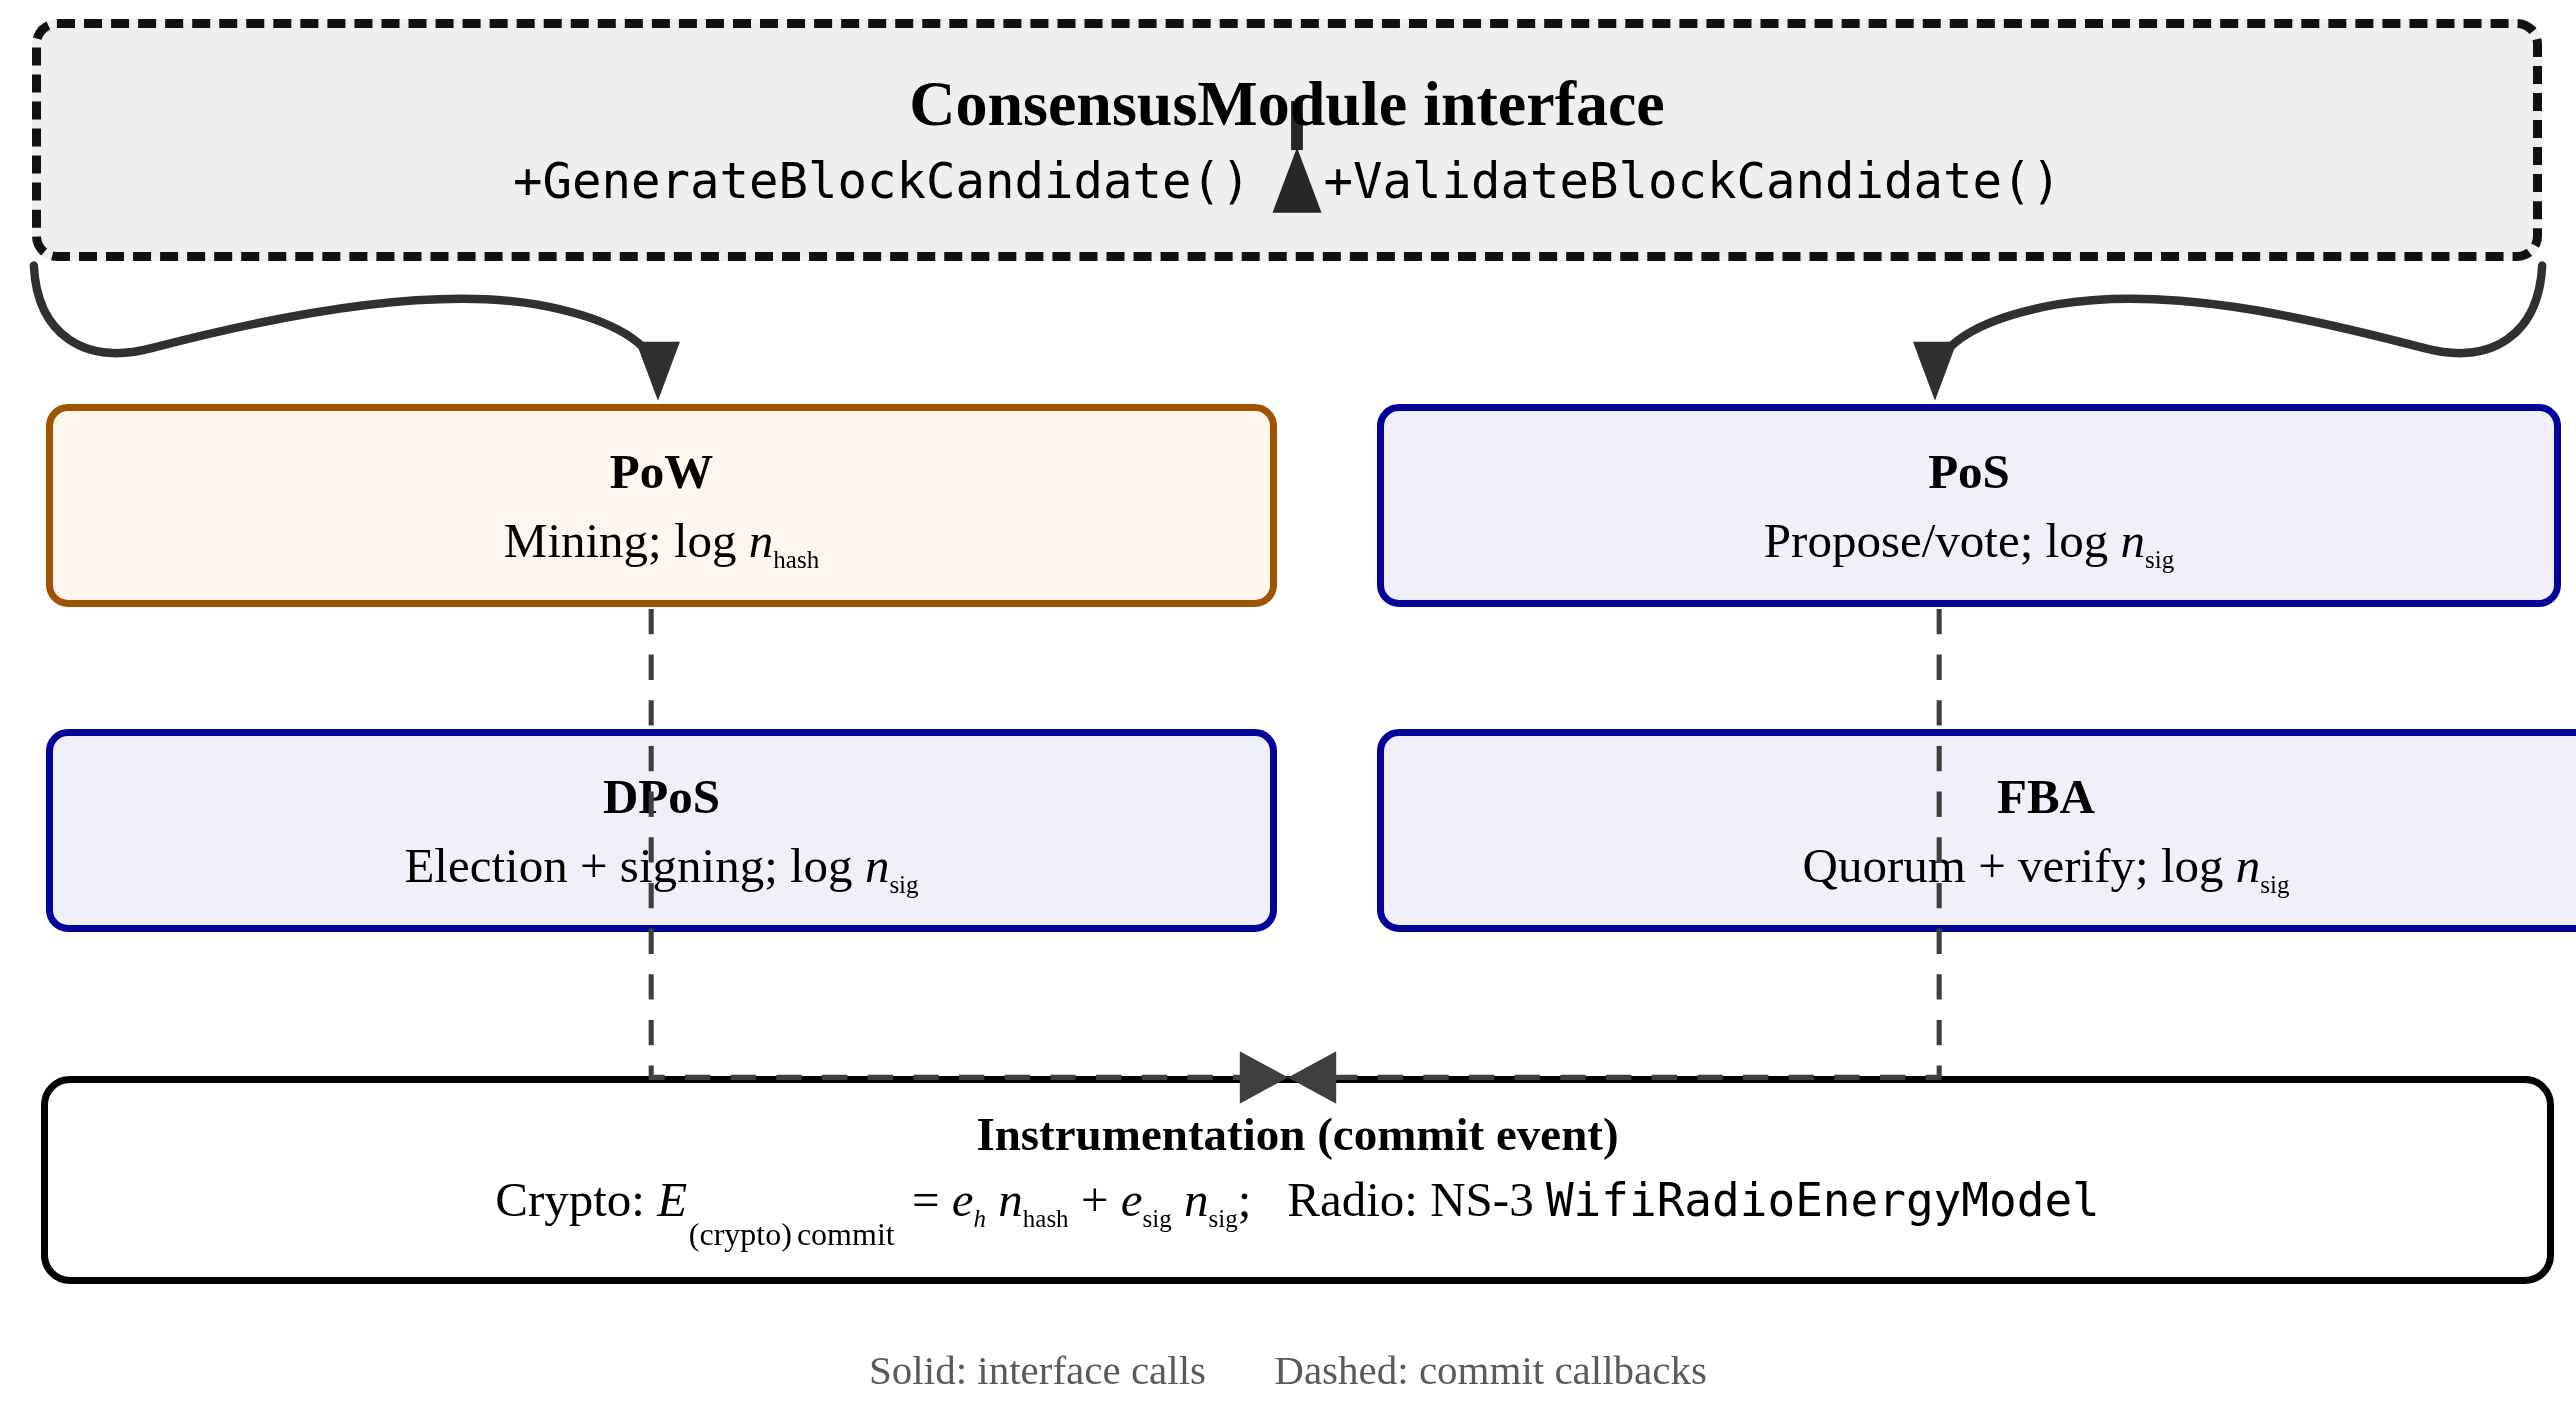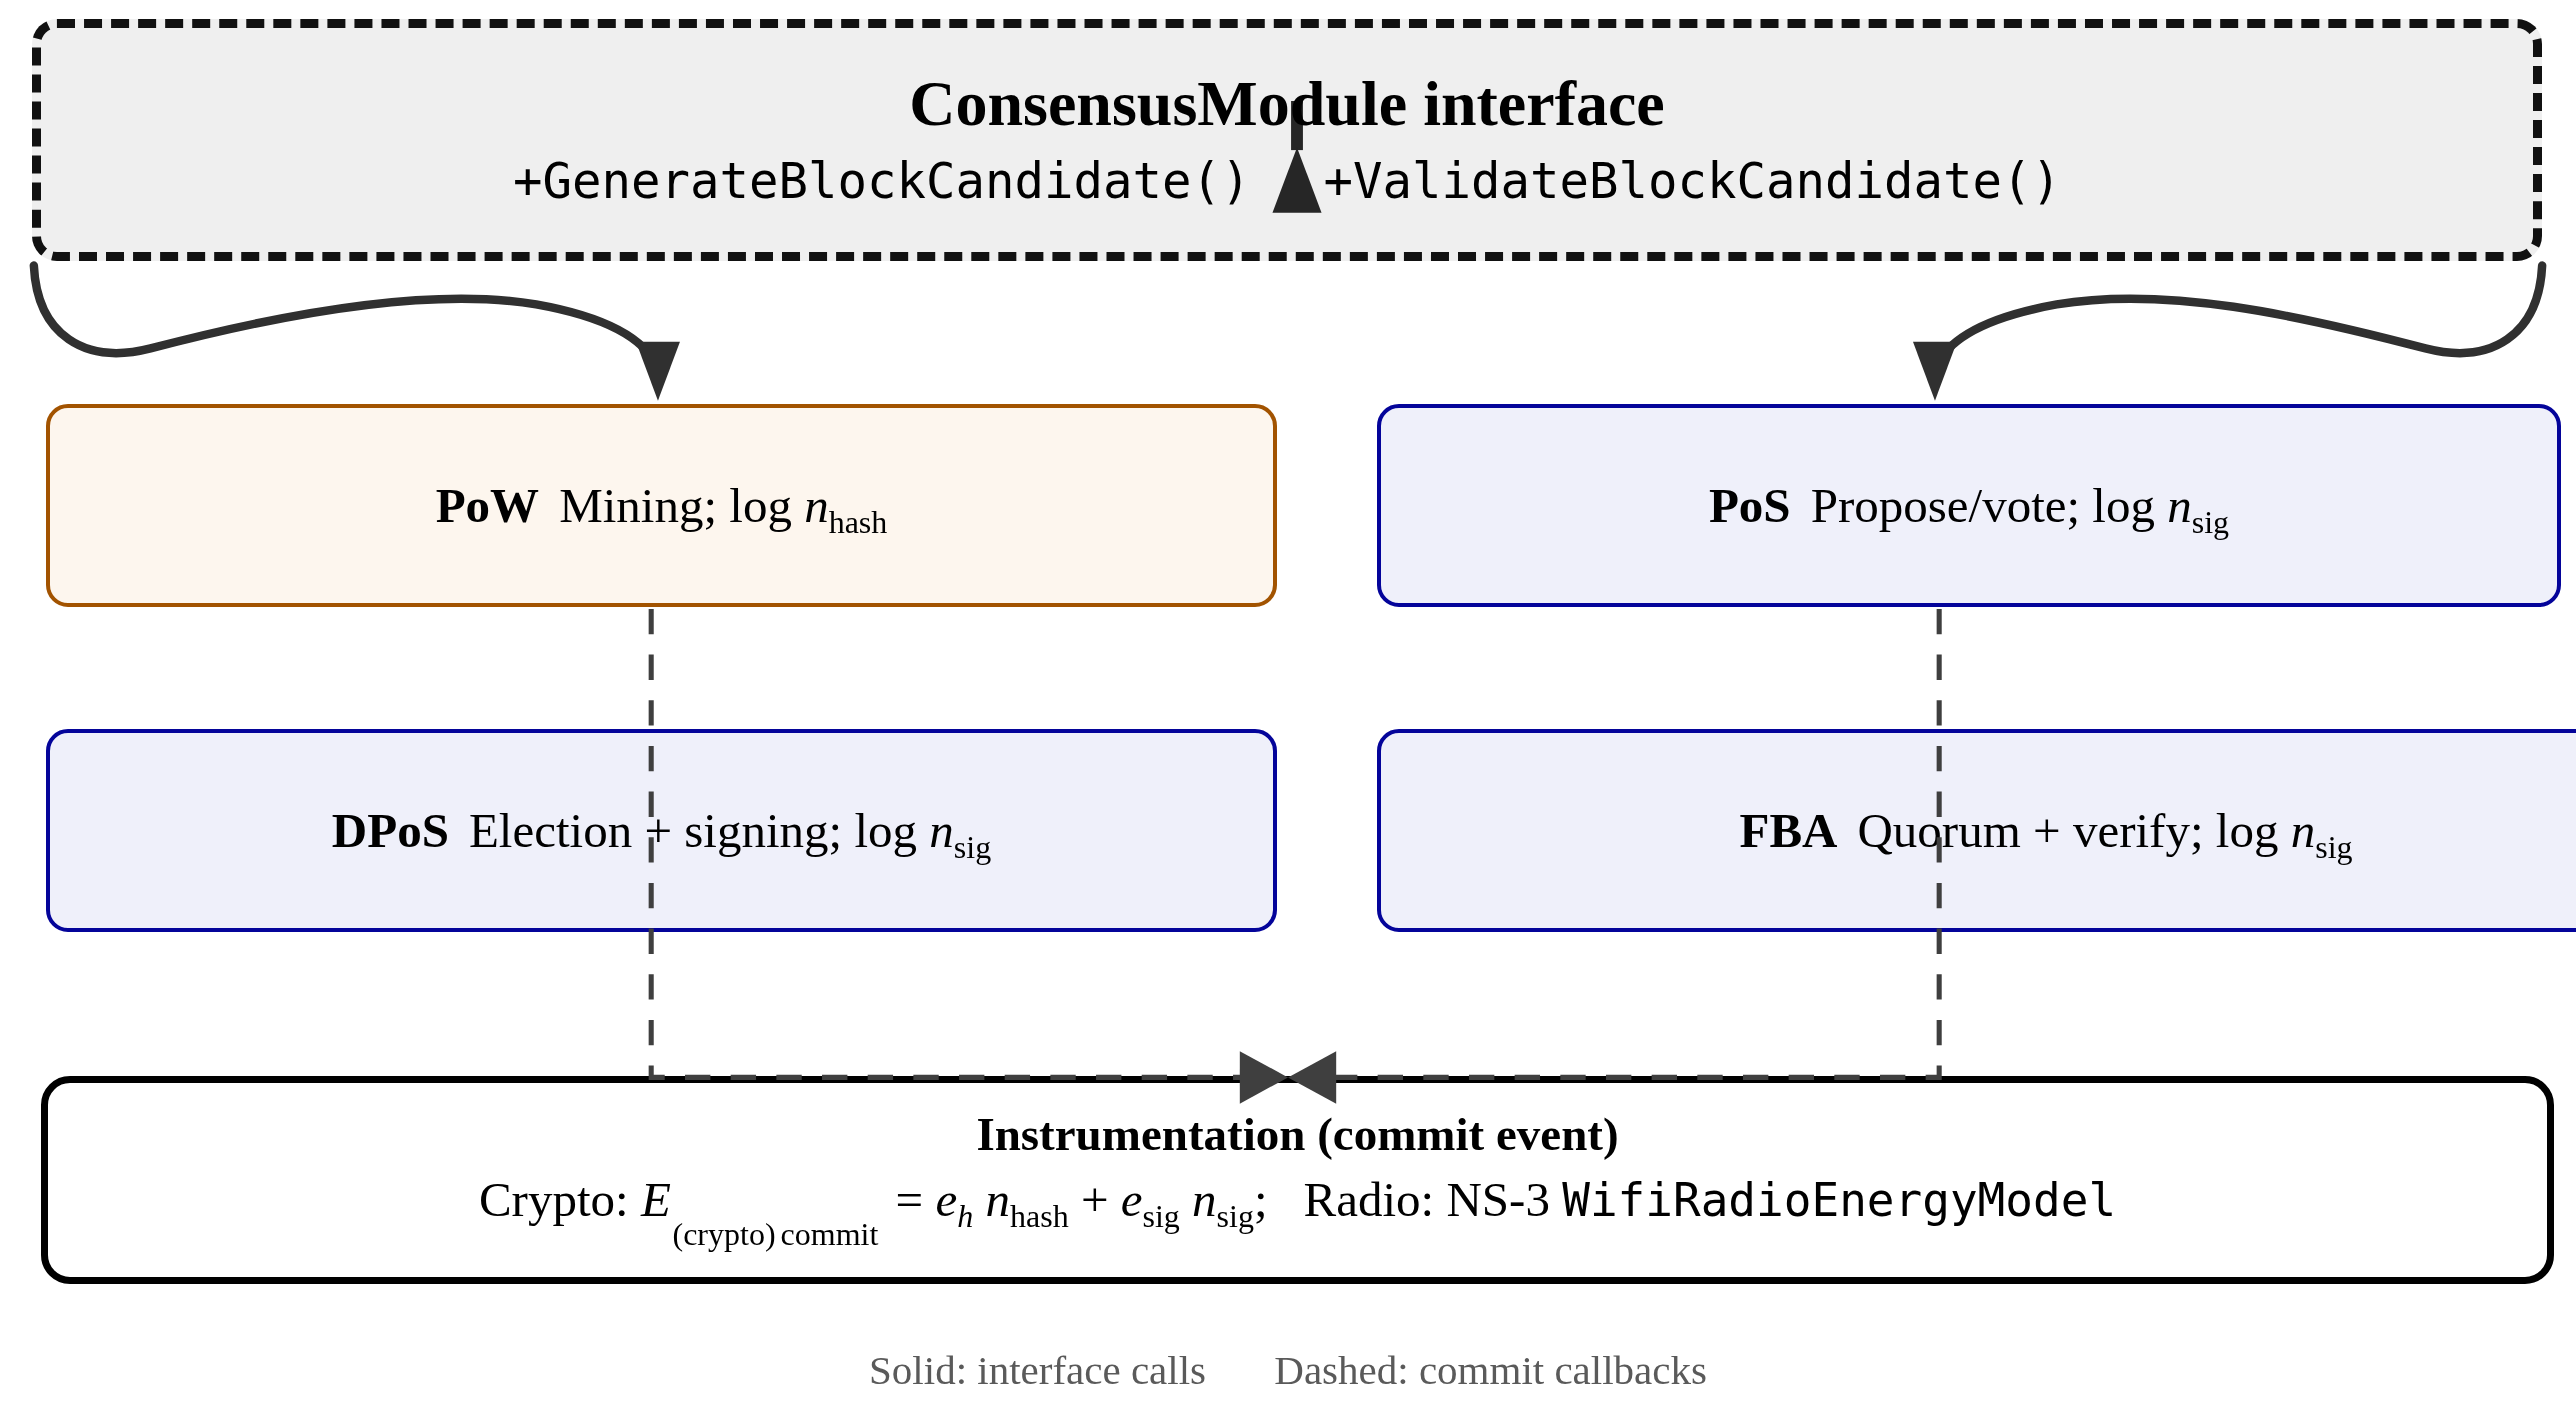--- a/index.html
+++ b/index.html
@@ -16,27 +16,27 @@
     z-index:2;
   }
   .iface-title{font-size:64px;font-weight:bold;line-height:1.1;z-index:3;}
   .iface-methods{
     margin-top:13.5px;display:flex;gap:73px;align-items:center;z-index:3;
     font-family:"DejaVu Sans Mono","Liberation Mono",monospace;font-size:49px;
   }
   .iface-stub{position:absolute;left:1222px;top:73px;width:68px;height:127px;z-index:2;}
 
   .module{
-    border-radius:22px;border:4px solid #d946ef;background:#eff0fa;
-    display:flex;flexflow:column;flex-direction:row;align-items:center;justify-content:center;
+    border-radius:22px;border:7px solid #d946ef;background:#eff0fa;
+    display:flex;flexflow:column;flex-direction:column;align-items:center;justify-content:center;
     gap:20px;z-index:2;text-align:center;
   }
   .mod-title{font-size:49px;font-weight:bold;line-height:1;}
   .mod-desc{font-size:49px;line-height:1;}
-  .mod-desc sub, .formula sub{font-size:32px;line-height:0;}
+  .mod-desc sub, .formula sub{font-size:25px;line-height:0;}
   .box-pow {left:46px;  top:404px;width:1231px;height:203px;}
   .box-pos {left:1377px;top:404px;width:1184px;height:203px;}
   .box-dpos{left:46px;  top:729px;width:1231px;height:203px;}
   .box-fba {left:1377px;top:729px;width:1338px;height:203px;}
 
   .instr-box{
     left:41px;top:1076px;width:2513px;height:208px;
     background:#ffffff;border:7.6px solid #000000;border-radius:29px;
     display:flex;flex-direction:column;align-items:center;justify-content:center;
     z-index:2;

